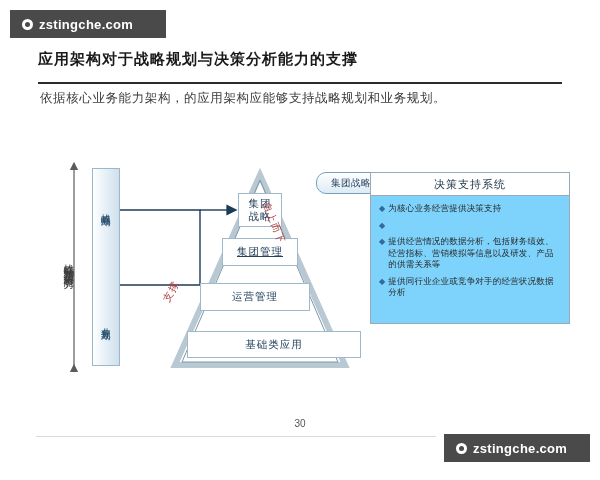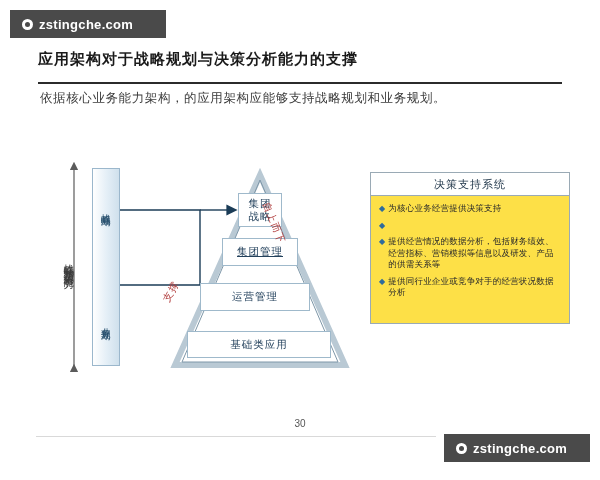--- a/index.html
+++ b/index.html
@@ -159,21 +159,21 @@
     font-size: 10.5px;
     display: flex;
     align-items: center;
     justify-content: center;
     letter-spacing: 1px;
     box-sizing: border-box;
   }
   #tier-0 { left: 238px; top: 193px; width: 44px; height: 34px; line-height:1.25; text-align:center;}
   #tier-1 { left: 222px; top: 238px; width: 76px; height: 28px; text-decoration: underline; }
   #tier-2 { left: 200px; top: 283px; width: 110px; height: 28px; }
-  #tier-3 { left: 187px; top: 331px; width: 144px; height: 27px; }
+  #tier-3 { left: 187px; top: 331px; width: 174px; height: 27px; }
 
   
   .diag-label {
     position: absolute;
     font-size: 10px;
     color: #b03a3a;
     letter-spacing: 1px;
     white-space: nowrap;
   }
   #diag-right {
@@ -208,21 +208,21 @@
   }
 
   
   .panel {
     position: absolute;
     left: 370px;
     top: 172px;
     width: 200px;
     height: 152px;
     border: 1px solid #9aaab5;
-    background: #fde047;
+    background: #7dd3fc;
     box-sizing: border-box;
   }
   .panel-head {
     height: 22px;
     border-bottom: 1px solid #9aaab5;
     display: flex;
     align-items: center;
     justify-content: center;
     font-size: 11px;
     color: #1d3347;
@@ -317,20 +317,21 @@
 
     <div class="tier" id="tier-0" style="white-space:pre-line;">集团
 战略</div>
     <div class="tier" id="tier-1">集团管理</div>
     <div class="tier" id="tier-2">运营管理</div>
     <div class="tier" id="tier-3">基础类应用</div>
 
     <div class="diag-label" id="diag-right">自上而下</div>
     <div class="diag-label" id="diag-left">支撑</div>
 
+    <div class="bubble">集团战略</div>
 
     <div class="panel">
       <div class="panel-head">决策支持系统</div>
       <div class="panel-body">
         <div class="bullet">
           <span class="mark">◆</span>
           <span>为核心业务经营提供决策支持</span>
         </div>
         <div class="bullet">
           <span class="mark">◆</span>

